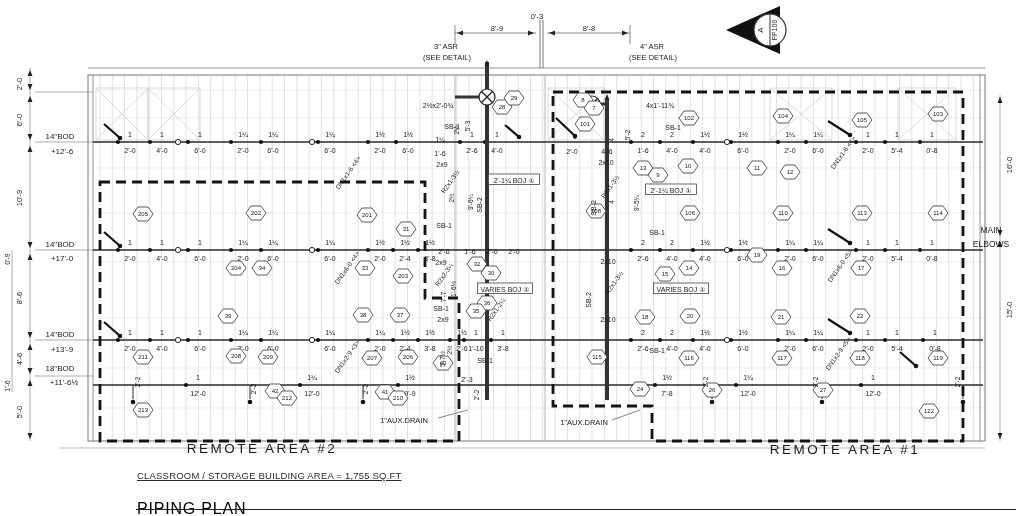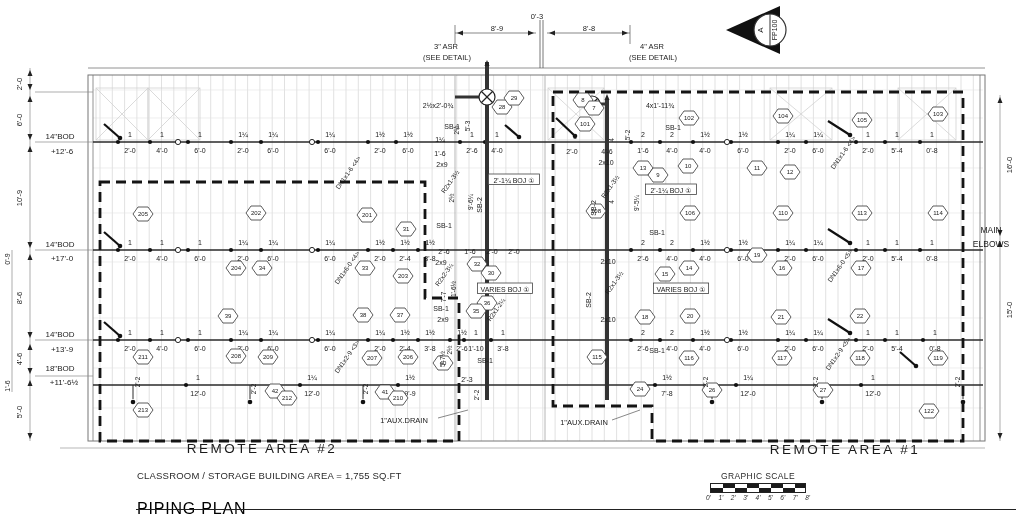--- a/index.html
+++ b/index.html
@@ -1,20 +1,20 @@
 <!DOCTYPE html>
 <html><head>
 <meta charset="utf-8">
 <style>
   html,body{margin:0;padding:0;background:#fff;}
   .sheet{position:relative;width:1029px;height:516px;background:#fff;overflow:hidden;
          font-family:"Liberation Sans",sans-serif;color:#1a1a1a;}
   .sheet svg{position:absolute;left:0;top:0;}
   .titleblock{position:absolute;left:137px;top:469px;}
-  .note{font-size:9.5px;line-height:13px;color:#2a2a2a;letter-spacing:.2px;}
+  .note{font-size:9.5px;line-height:13px;color:#2a2a2a;letter-spacing:.2px;text-decoration:underline;}
   .plan-title{font-size:16px;letter-spacing:.8px;color:#000000;margin-top:18px;}
   .rule-bottom{position:absolute;left:136px;top:509px;width:880px;border-top:1.5px solid #222;}
   .gscale{position:absolute;left:703px;top:471px;width:110px;text-align:center;}
   .gscale-label{font-size:8.5px;letter-spacing:.4px;color:#2a2a2a;}
   .gscale-bar{height:8px;margin:2px 7px 1px 7px;border:1px solid #222;
               background:repeating-conic-gradient(#1b1b1b 0% 25%, #fff 0% 50%);
               background-size:24px 8px;}
   .gscale-ticks{display:flex;justify-content:space-between;margin:0 3px;
                 font-size:6.5px;font-style:italic;color:#2a2a2a;}
 </style>
@@ -640,29 +640,14 @@
       <text x="763" y="30" font-size="8" fill="#1a1a1a" text-anchor="middle" font-family="&quot;Liberation Sans&quot;,sans-serif" transform="rotate(-90 763 30)">A</text>
       <text x="777" y="30" font-size="7" fill="#1a1a1a" text-anchor="middle" font-family="&quot;Liberation Sans&quot;,sans-serif" transform="rotate(-90 777 30)">FP100</text>
     </svg>
 
   <div class="titleblock">
     <div class="note">CLASSROOM / STORAGE BUILDING AREA = 1,755 SQ.FT</div>
     <div class="plan-title">PIPING PLAN</div>
   </div>
   <div class="rule-bottom"></div>
 
-  <div class="gscale">
-    <div class="gscale-label">GRAPHIC SCALE</div>
-    <div class="gscale-bar"></div>
-    <div class="gscale-ticks">
-        <span>0'</span>
-        <span>1'</span>
-        <span>2'</span>
-        <span>3'</span>
-        <span>4'</span>
-        <span>5'</span>
-        <span>6'</span>
-        <span>7'</span>
-        <span>8'</span>
-      </div>
-  </div>
 
 </div>
 
 </body></html>

